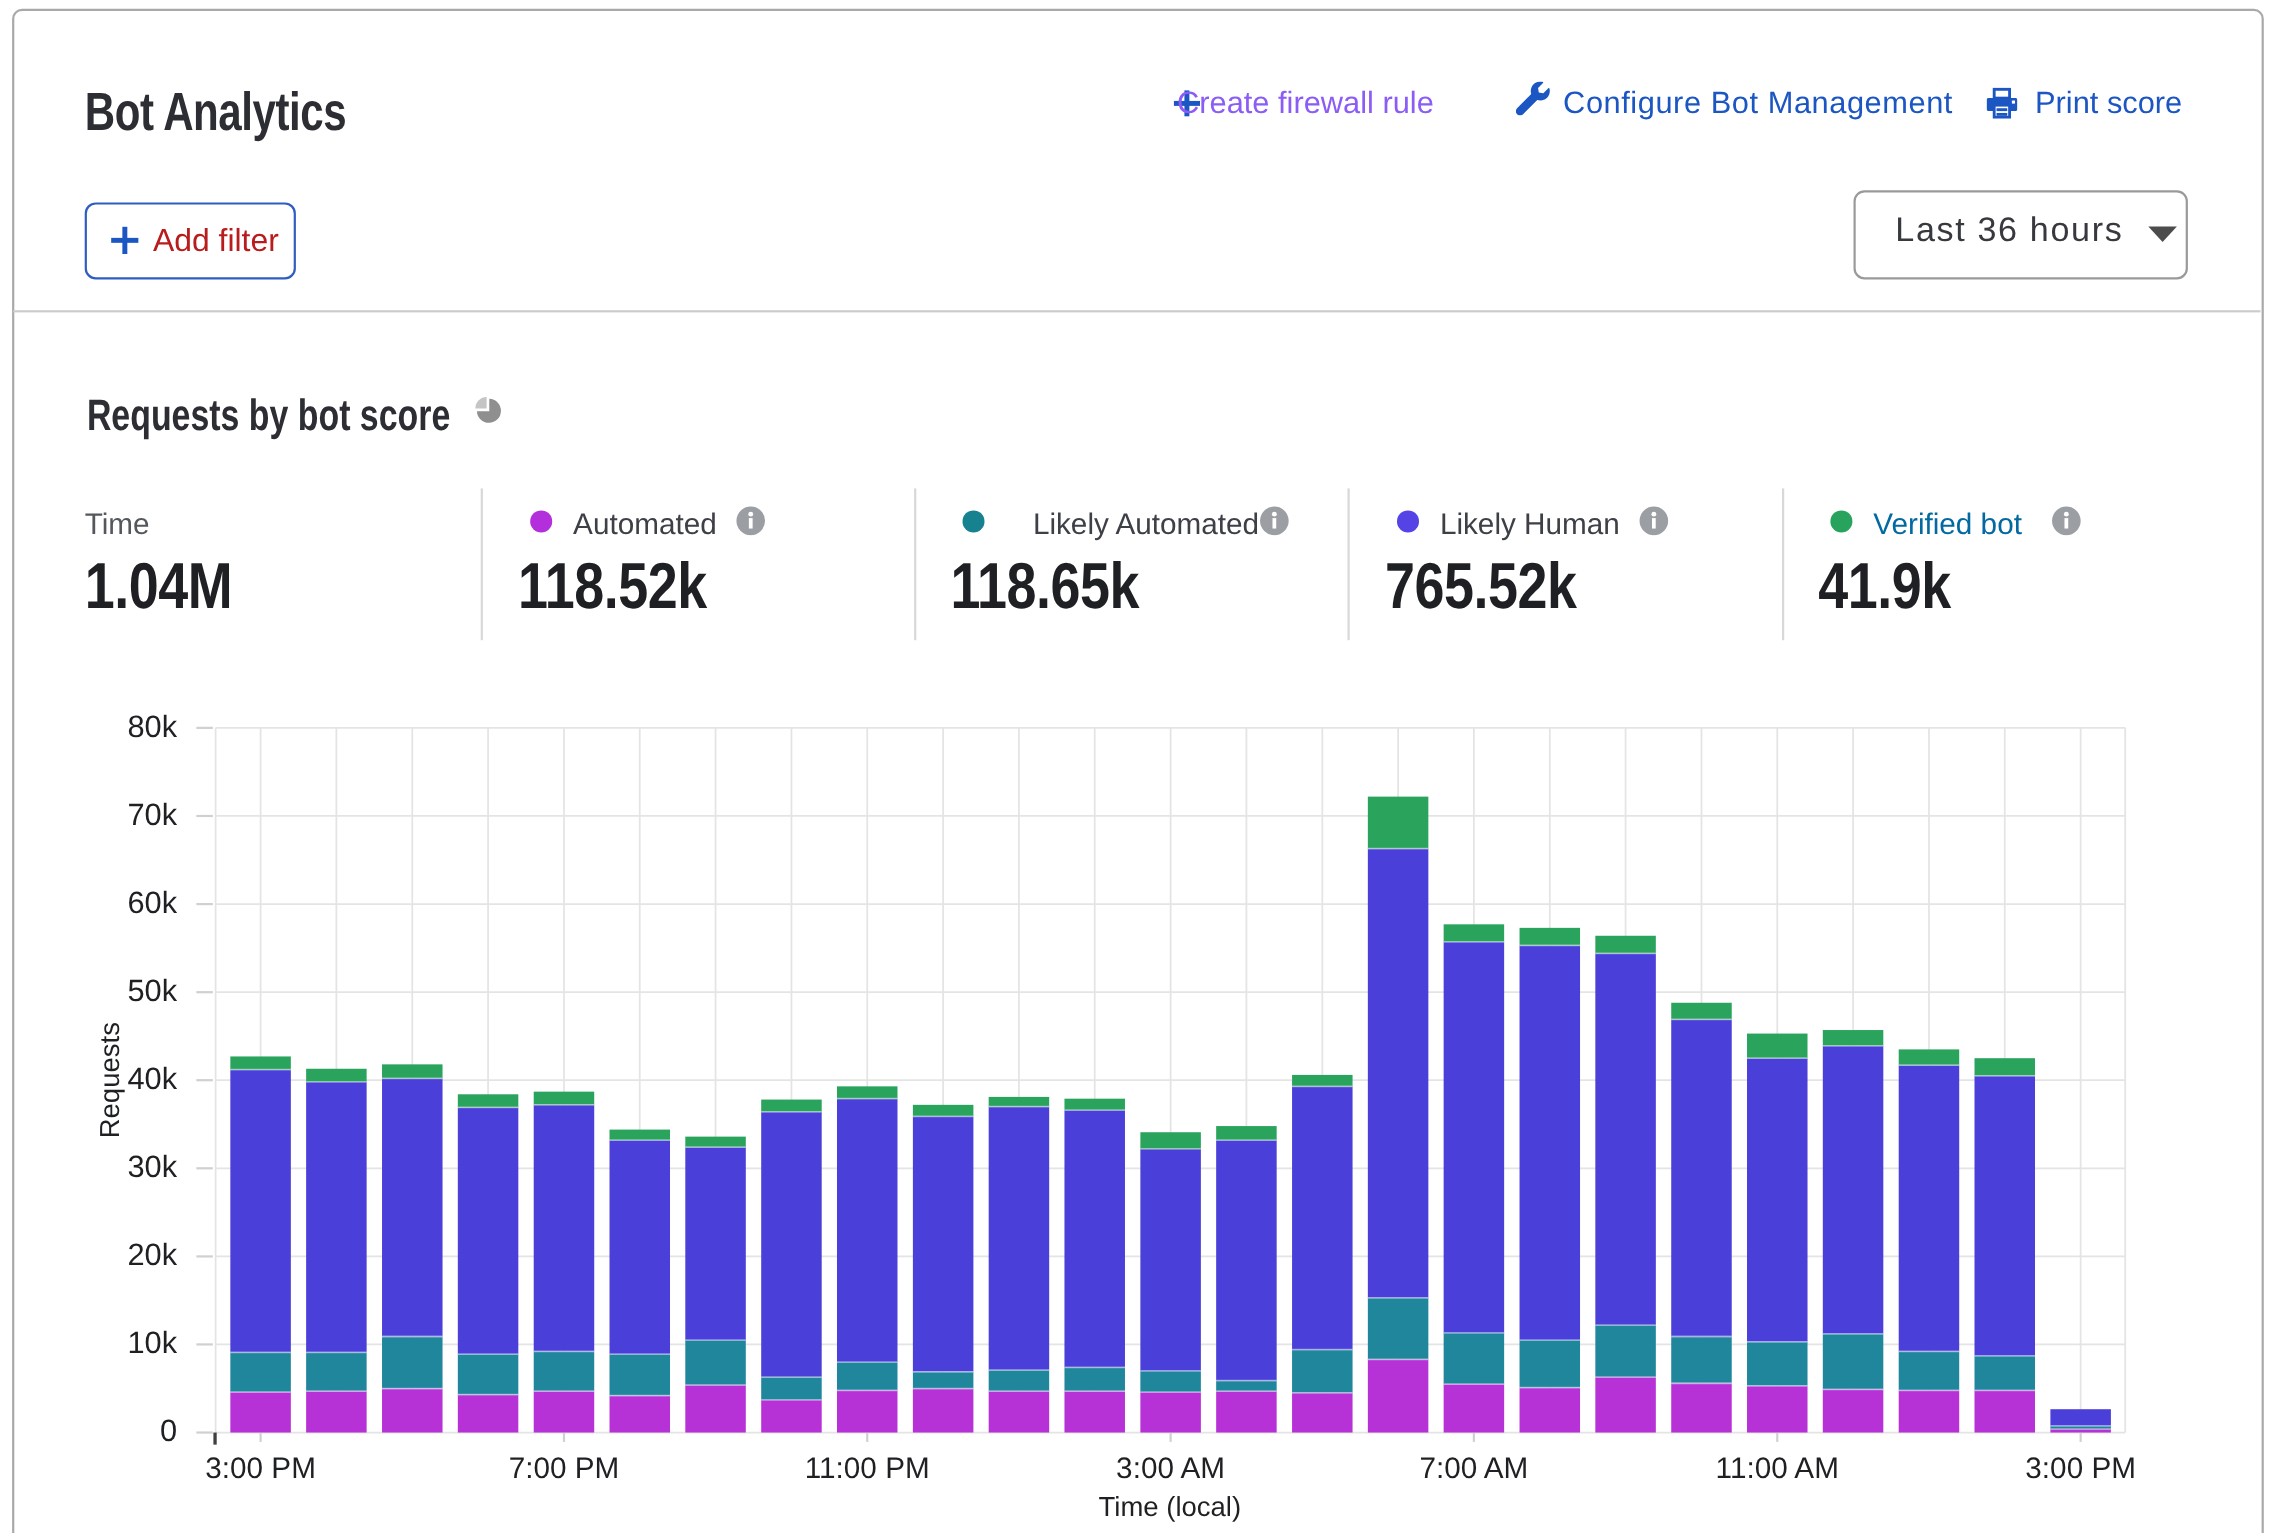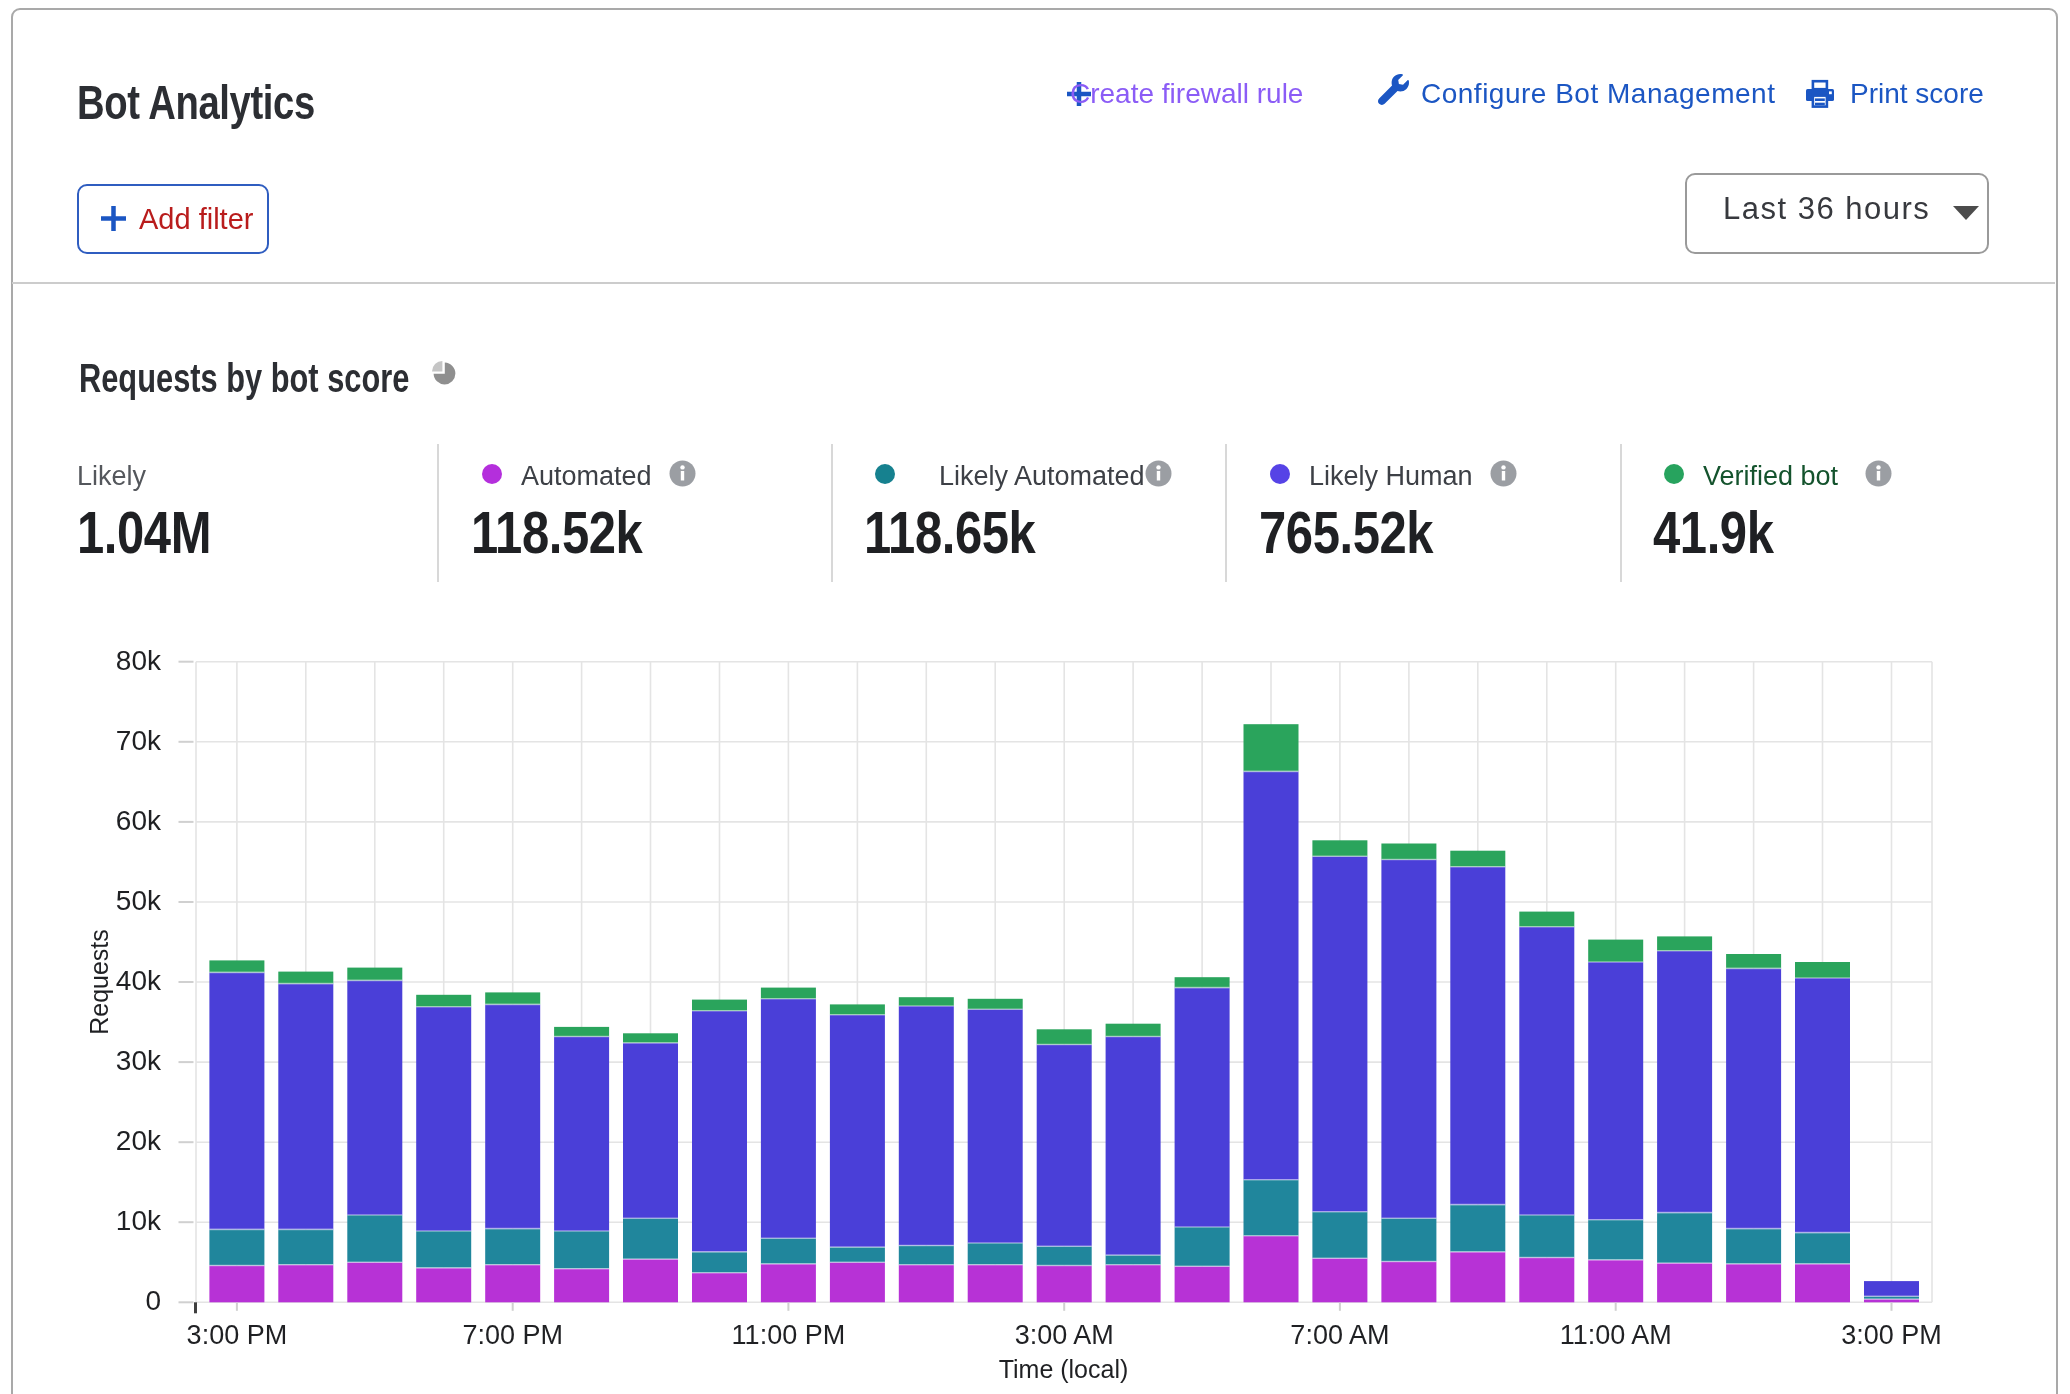--- a/index.html
+++ b/index.html
@@ -49,21 +49,21 @@
 <div class="abs" style="left:79px;top:356px;font-size:40px;font-weight:700;color:#2c2e33;transform:scaleX(0.77);transform-origin:left top;white-space:nowrap;">Requests by bot score</div>
 <svg width="24" height="24" viewBox="0 0 24 24" style="position:absolute;left:432px;top:361px;">
 <path d="M12.8 1.6 A10.9 10.9 0 1 1 1.6 12.8 L12.8 12.8 Z" fill="#8f8f8f"></path>
 <path d="M10.4 0 A10.4 10.4 0 0 0 0 10.4 L10.4 10.4 Z" fill="#c5c5c5"></path>
 </svg>
 
 <div style="position:absolute;left:437px;top:444px;width:2px;height:138px;background:#d8d8d8;"></div>
 <div style="position:absolute;left:831px;top:444px;width:2px;height:138px;background:#d8d8d8;"></div>
 <div style="position:absolute;left:1225px;top:444px;width:2px;height:138px;background:#d8d8d8;"></div>
 <div style="position:absolute;left:1620px;top:444px;width:2px;height:138px;background:#d8d8d8;"></div>
-<div style="position:absolute;left:77px;top:461px;font-size:27px;color:#54575c;">Likely</div>
+<div style="position:absolute;left:77px;top:461px;font-size:27px;color:#54575c;">Time</div>
 <div style="position:absolute;left:77px;top:499px;font-size:59px;font-weight:700;color:#1f2023;letter-spacing:-0.5px;transform:scaleX(0.83);transform-origin:left top;white-space:nowrap;">1.04M</div>
 <span style="position:absolute;left:482px;top:464px;width:20px;height:20px;border-radius:50%;background:#b42fdc;"></span>
 <div style="position:absolute;left:521px;top:461px;font-size:27px;color:#3d4046;white-space:nowrap;">Automated</div>
 <svg width="27" height="27" viewBox="0 0 27 27" style="position:absolute;left:669px;top:460px;">
     <circle cx="13.5" cy="13.5" r="13" fill="#9b9ea3"></circle>
     <rect x="11.8" y="11" width="3.4" height="9.5" fill="#fff"></rect>
     <circle cx="13.5" cy="7.4" r="2.2" fill="#fff"></circle>
   </svg>
 <div style="position:absolute;left:471px;top:499px;font-size:59px;font-weight:700;color:#1f2023;letter-spacing:-0.5px;transform:scaleX(0.83);transform-origin:left top;white-space:nowrap;">118.52k</div>
 <span style="position:absolute;left:875px;top:464px;width:20px;height:20px;border-radius:50%;background:#16818f;"></span>
@@ -76,21 +76,21 @@
 <div style="position:absolute;left:864px;top:499px;font-size:59px;font-weight:700;color:#1f2023;letter-spacing:-0.5px;transform:scaleX(0.83);transform-origin:left top;white-space:nowrap;">118.65k</div>
 <span style="position:absolute;left:1270px;top:464px;width:20px;height:20px;border-radius:50%;background:#5643e6;"></span>
 <div style="position:absolute;left:1309px;top:461px;font-size:27px;color:#3d4046;white-space:nowrap;">Likely Human</div>
 <svg width="27" height="27" viewBox="0 0 27 27" style="position:absolute;left:1490px;top:460px;">
     <circle cx="13.5" cy="13.5" r="13" fill="#9b9ea3"></circle>
     <rect x="11.8" y="11" width="3.4" height="9.5" fill="#fff"></rect>
     <circle cx="13.5" cy="7.4" r="2.2" fill="#fff"></circle>
   </svg>
 <div style="position:absolute;left:1259px;top:499px;font-size:59px;font-weight:700;color:#1f2023;letter-spacing:-0.5px;transform:scaleX(0.83);transform-origin:left top;white-space:nowrap;">765.52k</div>
 <span style="position:absolute;left:1664px;top:464px;width:20px;height:20px;border-radius:50%;background:#27a35e;"></span>
-<div style="position:absolute;left:1703px;top:461px;font-size:27px;color:#14532d;white-space:nowrap;">Verified bot</div>
+<div style="position:absolute;left:1703px;top:461px;font-size:27px;color:#0369a1;white-space:nowrap;">Verified bot</div>
 <svg width="27" height="27" viewBox="0 0 27 27" style="position:absolute;left:1865px;top:460px;">
     <circle cx="13.5" cy="13.5" r="13" fill="#9b9ea3"></circle>
     <rect x="11.8" y="11" width="3.4" height="9.5" fill="#fff"></rect>
     <circle cx="13.5" cy="7.4" r="2.2" fill="#fff"></circle>
   </svg>
 <div style="position:absolute;left:1653px;top:499px;font-size:59px;font-weight:700;color:#1f2023;letter-spacing:-0.5px;transform:scaleX(0.83);transform-origin:left top;white-space:nowrap;">41.9k</div>
 
 <svg width="2070" height="1394" viewBox="0 0 2070 1394" style="position:absolute;left:0;top:0;font-family:'Liberation Sans',sans-serif;">
 <line x1="196.0" y1="1302.3" x2="1932.0" y2="1302.3" stroke="#e4e4e4" stroke-width="1.6"></line>
 <rect x="178.5" y="1301.3" width="15" height="2" fill="#d0d0d0"></rect>

